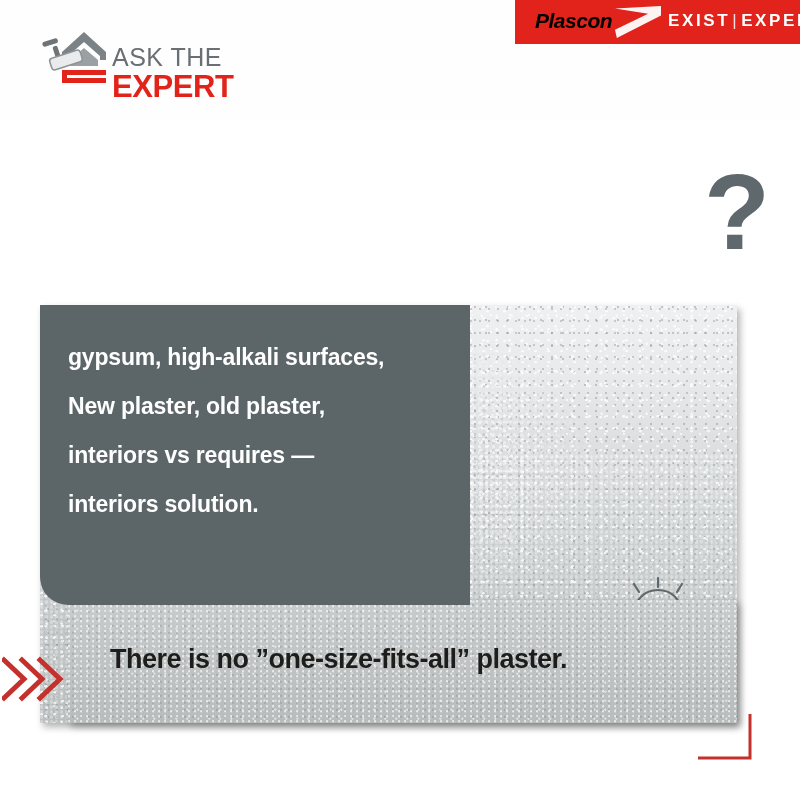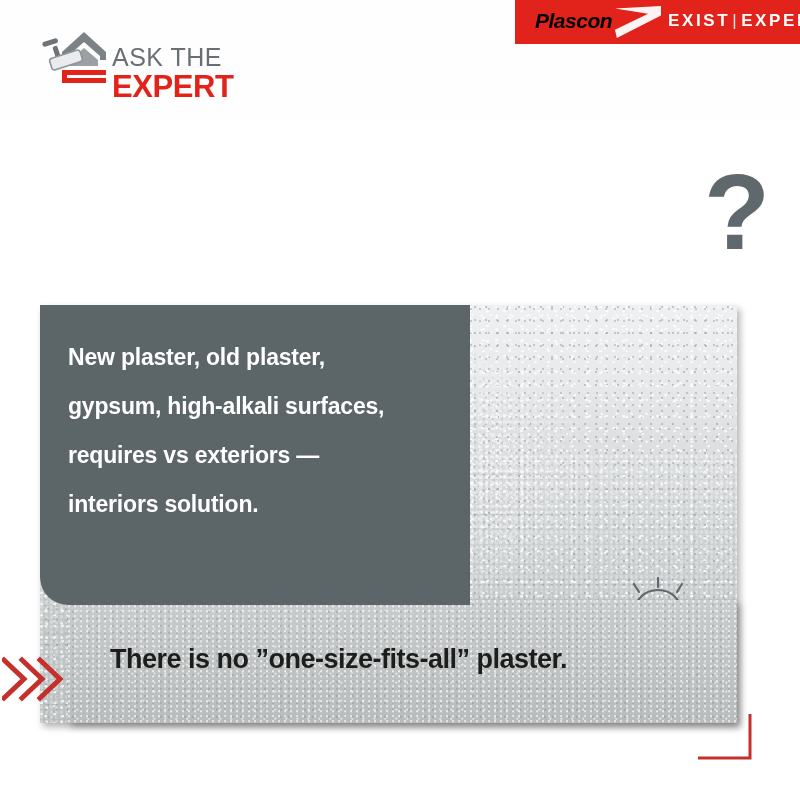--- a/index.html
+++ b/index.html
@@ -248,23 +248,23 @@
     </g>
   </svg>
 
   <div class="statement-banner">
     <div class="banner-grain"></div>
     <div class="statement-text">There is no ”one-size-fits-all” plaster.</div>
   </div>
 
   <div class="copy-panel">
     <div class="copy-text">
+      <span>gypsum, high-alkali surfaces,</span>
       <span>New plaster, old plaster,</span>
-      <span>gypsum, high-alkali surfaces,</span>
-      <span>requires vs exteriors —</span>
+      <span>interiors vs requires —</span>
       <span>interiors solution.</span>
     </div>
   </div>
 
   <svg class="chevrons" viewBox="0 0 62 48">
     <g fill="none" stroke="#c4302b" stroke-width="5" stroke-linecap="square">
       <polyline points="2,5 22,24 2,43"></polyline>
       <polyline points="20,5 40,24 20,43"></polyline>
       <polyline points="38,5 58,24 38,43"></polyline>
     </g>

